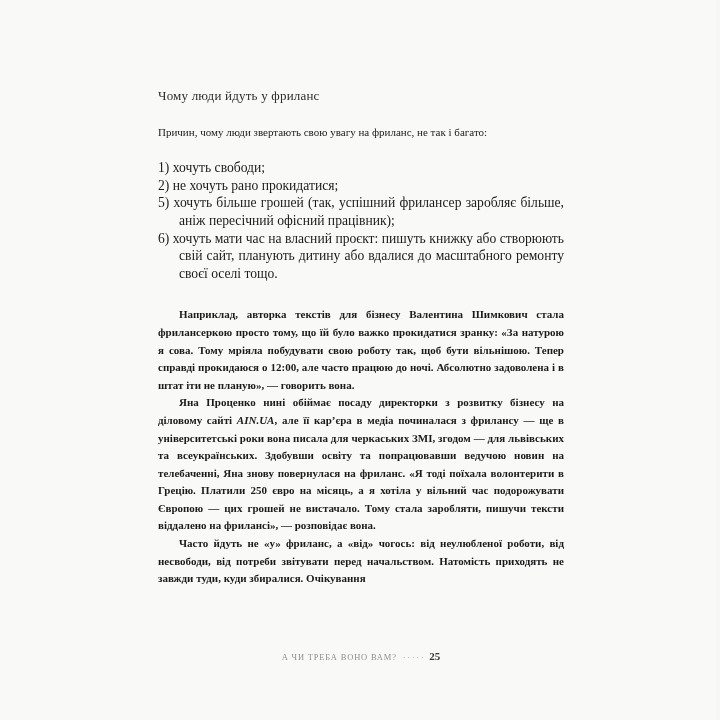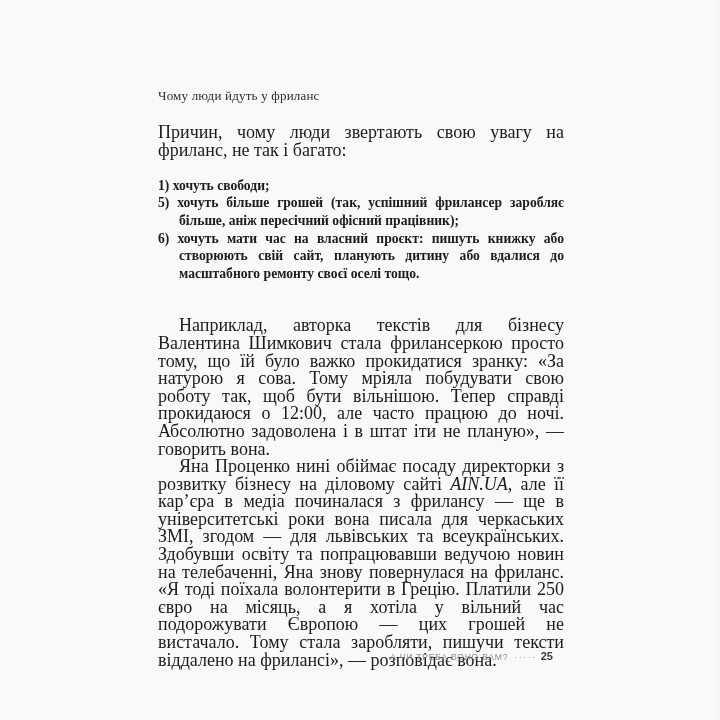--- a/index.html
+++ b/index.html
@@ -27,59 +27,59 @@
     top: 88px;
     width: 406px;
   }
   .running-header {
     font-size: 13px;
     color: #2e2e2e;
     letter-spacing: 0.2px;
     margin: 0 0 20px 0;
   }
   .body-text {
-    font-size: 18px;
+    font-size: 11px;
     line-height: 17.6px;
     text-align: justify;
     margin: 0;
   }
   .intro {
     margin-top: 2px;
   }
   .list {
     margin-top: 17.6px;
-    font-weight: bold;
   }
   .list-item {
     font-size: 13.6px;
     line-height: 17.6px;
     text-align: justify;
     padding-left: 21px;
     text-indent: -21px;
     margin: 0;
   }
   .paragraphs {
-    margin-top: 35px;
+    margin-top: 24px;
+    font-weight: bold;
   }
   p.para {
     margin: 0;
   }
   p.para.indent {
     text-indent: 21px;
   }
   .italic {
     font-style: italic;
   }
   .footer {
     position: absolute;
-    left: 147px;
+    left: 158px;
     width: 406px;
     top: 646px;
-    text-align: right;
-    font-family: Liberation Sans, sans-serif;
+    text-align: center;
+    font-family: Liberation Serif, serif;
     white-space: nowrap;
   }
   .footer-title {
     font-size: 8.5px;
     letter-spacing: 0.8px;
     color: #8f8f8d;
   }
   .footer-dots {
     font-size: 9px;
     letter-spacing: 1.5px;
@@ -97,29 +97,31 @@
 
 <div class="page">
   <div class="content">
 
     <div class="running-header">Чому люди йдуть у фриланс</div>
 
     <p class="body-text intro">Причин, чому люди звертають свою увагу на фриланс, не так і багато:</p>
 
     <div class="list">
       <div class="list-item">1) хочуть свободи;</div>
+      <div class="list-item">2) не хочуть рано прокидатися;</div>
       <div class="list-item">5) хочуть більше грошей (так, успішний фрилансер заробляє більше, аніж пересічний офісний працівник);</div>
       <div class="list-item">6) хочуть мати час на власний проєкт: пишуть книжку або створюють свій сайт, планують дитину або вдалися до масштабного ремонту своєї оселі тощо.</div>
     </div>
 
     <div class="paragraphs">
       <p class="body-text para indent">Наприклад, авторка текстів для бізнесу Валентина Шимкович стала фрилансеркою просто тому, що їй було важко прокидатися зранку: «За натурою я сова. Тому мріяла побудувати свою роботу так, щоб бути вільнішою. Тепер справді прокидаюся о 12:00, але часто працюю до ночі. Абсолютно задоволена і в штат іти не планую», — говорить вона.</p>
 
       <p class="body-text para indent"><span>Яна Проценко нині обіймає посаду директорки з розвитку бізнесу на діловому сайті </span><span class="italic">AIN.UA</span><span>, але її кар’єра в медіа починалася з фрилансу — ще в університетські роки вона писала для черкаських ЗМІ, згодом — для львівських та всеукраїнських. Здобувши освіту та попрацювавши ведучою новин на телебаченні, Яна знову повернулася на фриланс. «Я тоді поїхала волонтерити в Грецію. Платили 250 євро на місяць, а я хотіла у вільний час подорожувати Європою — цих грошей не вистачало. Тому стала заробляти, пишучи тексти віддалено на фрилансі», — розповідає вона.</span></p>
 
+      <p class="body-text para indent">Часто йдуть не «у» фриланс, а «від» чогось: від неулюбленої роботи, від несвободи, від потреби звітувати перед начальством. Натомість приходять не завжди туди, куди збиралися. Очікування</p>
     </div>
 
   </div>
 
   <div class="footer">
     <span class="footer-title">А ЧИ ТРЕБА ВОНО ВАМ?</span><span class="footer-dots">·····</span><span class="footer-page">25</span>
   </div>
 </div>
 
 </body></html>

